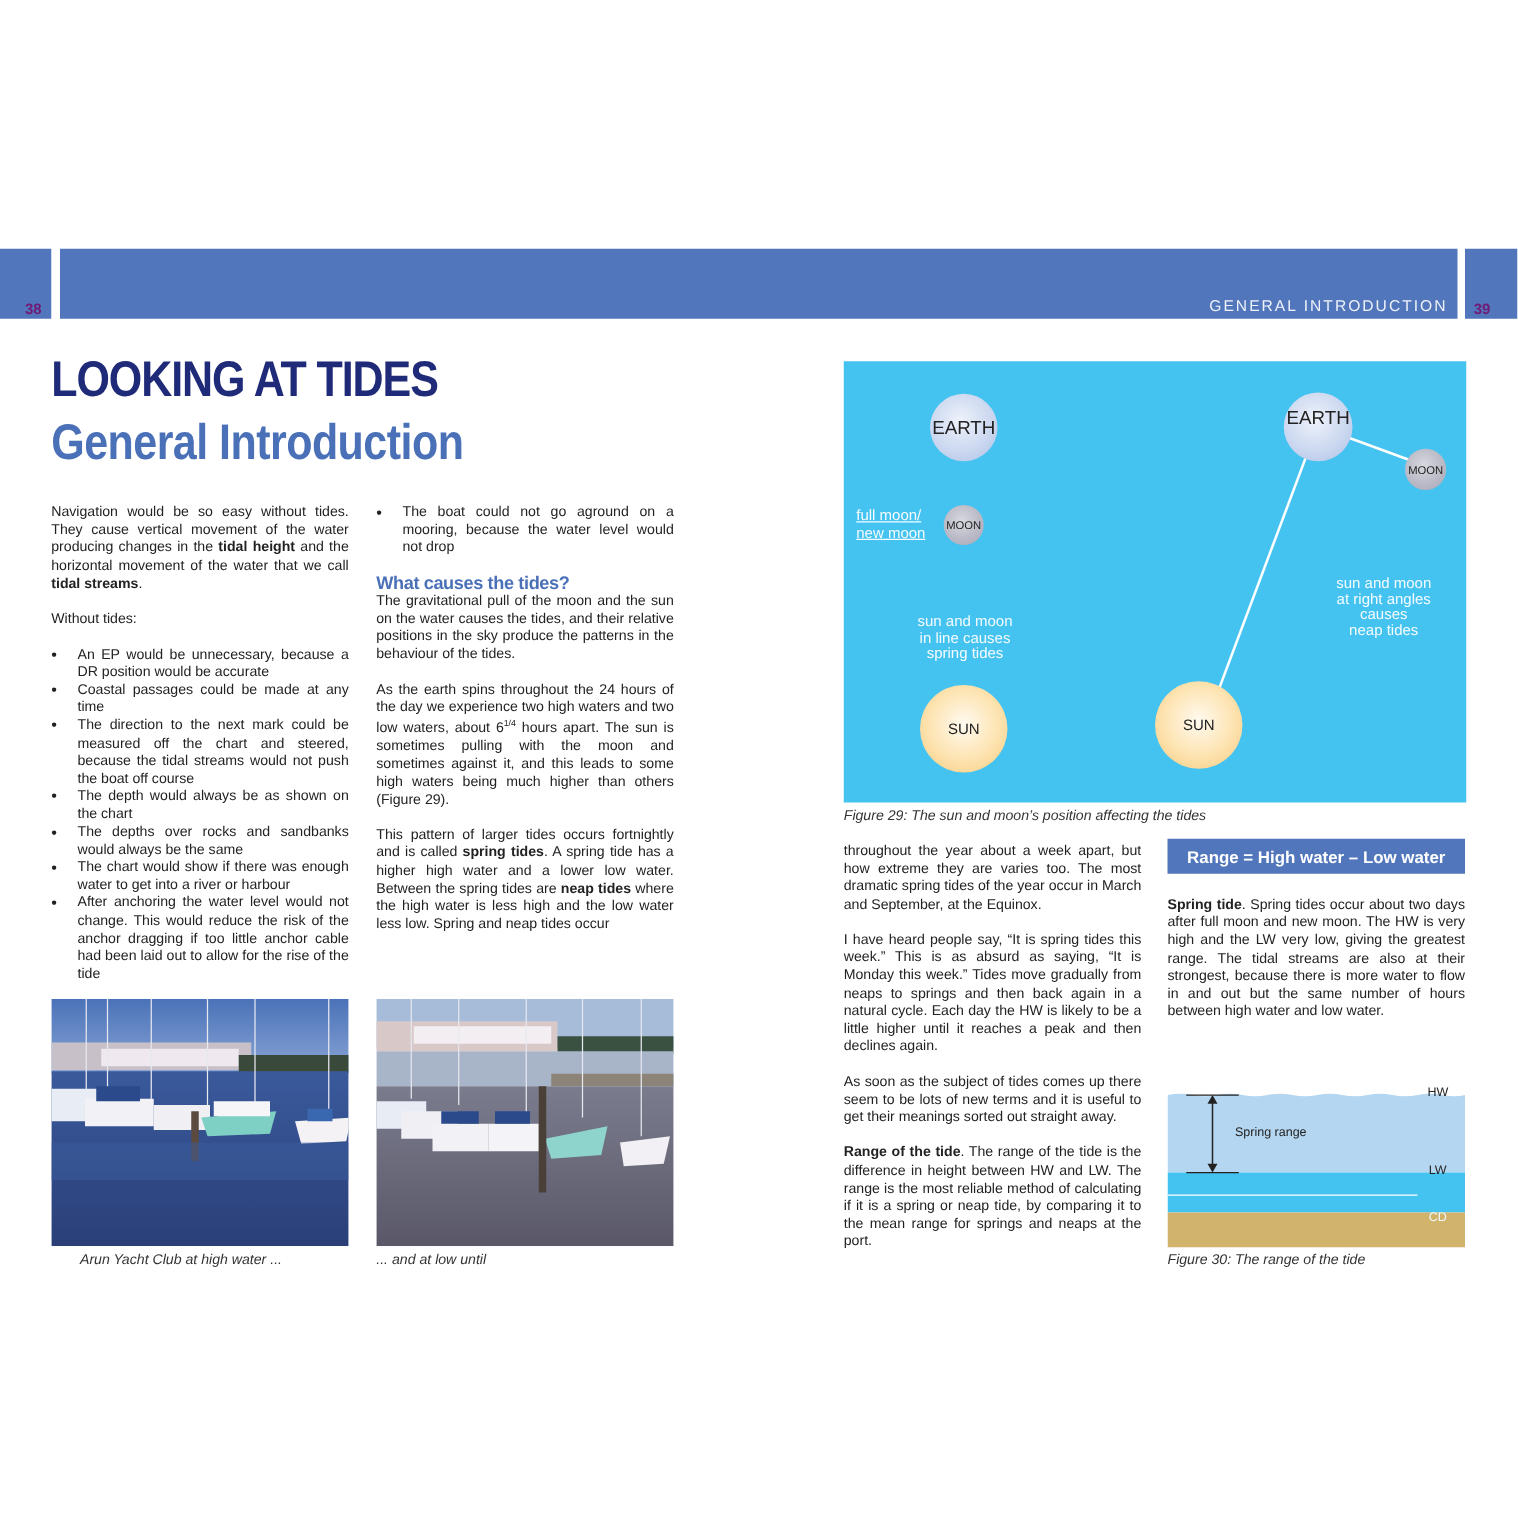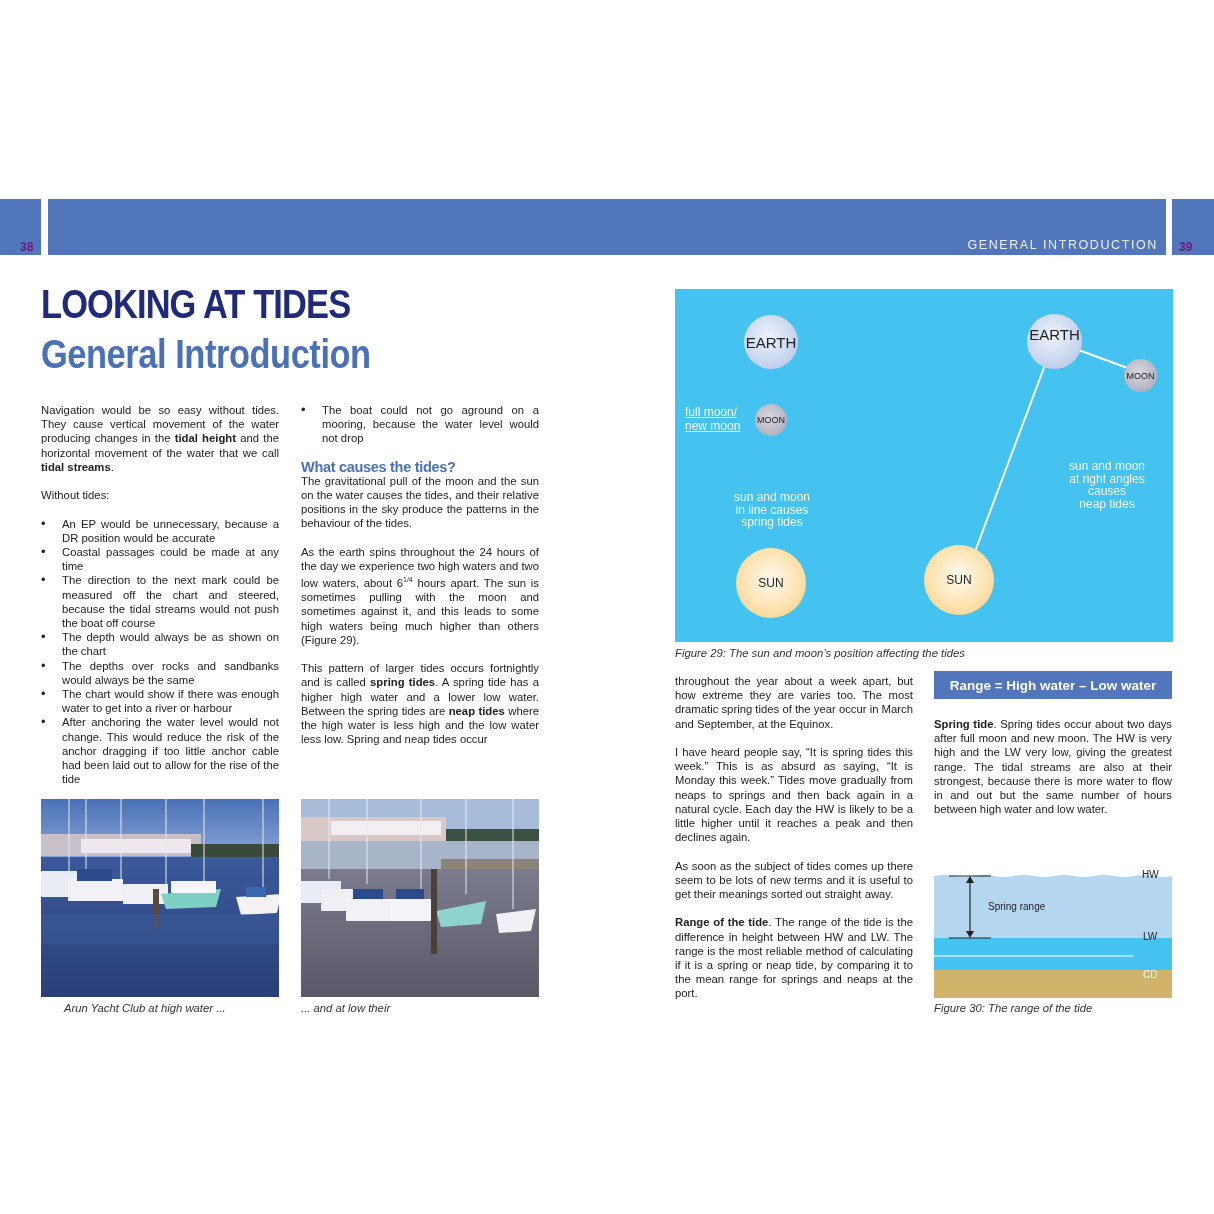--- a/index.html
+++ b/index.html
@@ -137,21 +137,21 @@
     <rect x="20" y="90" width="45" height="22" fill="#f0f0f4"></rect>
     <rect x="45" y="100" width="45" height="22" fill="#f2f2f6"></rect>
     <rect x="90" y="100" width="40" height="22" fill="#f4f4f8"></rect>
     <rect x="52" y="90" width="30" height="10" fill="#2a4a8c"></rect>
     <rect x="95" y="90" width="28" height="10" fill="#2a4a8c"></rect>
     <path d="M135 112 L185 102 L180 125 L140 128 Z" fill="#8fd4cc"></path>
     <path d="M195 115 L235 110 L230 132 L198 134 Z" fill="#f2f0f4"></path>
     <rect x="130" y="70" width="6" height="85" fill="#4a4038"></rect>
   </svg>
 </div>
-<div class="abs caption" style="left:301px; top:1002px;">... and at low their</div>
+<div class="abs caption" style="left:301px; top:1002px;">... and at low until</div>
 
 <div class="abs fig29">
   <svg class="abs" style="left:0; top:0;" width="498" height="353">
     <line x1="379" y1="52" x2="458" y2="81" stroke="#ffffff" stroke-width="2"></line>
     <line x1="379" y1="52" x2="295" y2="276" stroke="#ffffff" stroke-width="2"></line>
   </svg>
   <div class="circle earth" style="left:69px; top:26px; width:54px; height:54px;">
       <span>EARTH</span>
     </div>
   <div class="circle moon" style="left:80px; top:115px; width:32px; height:32px;">

